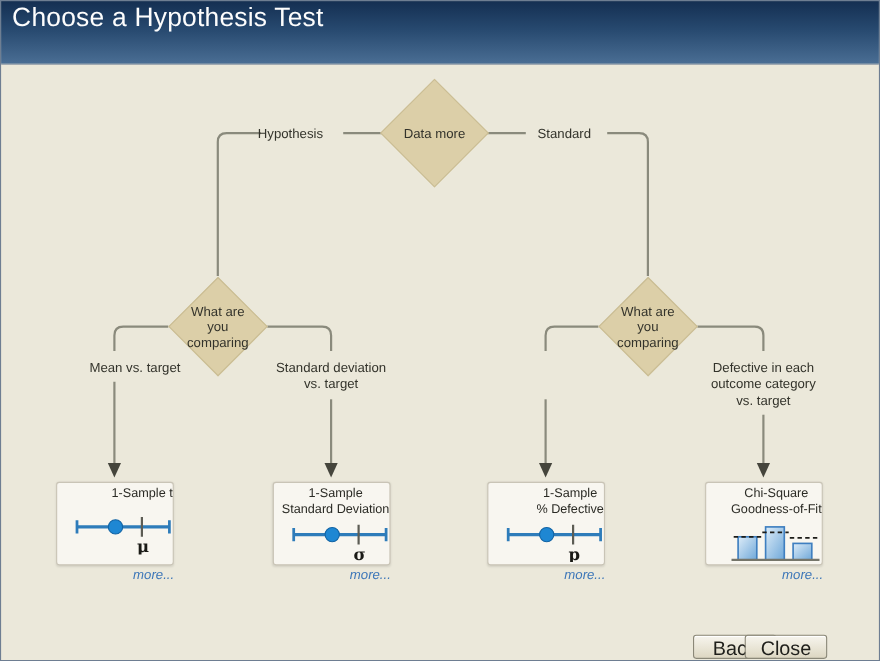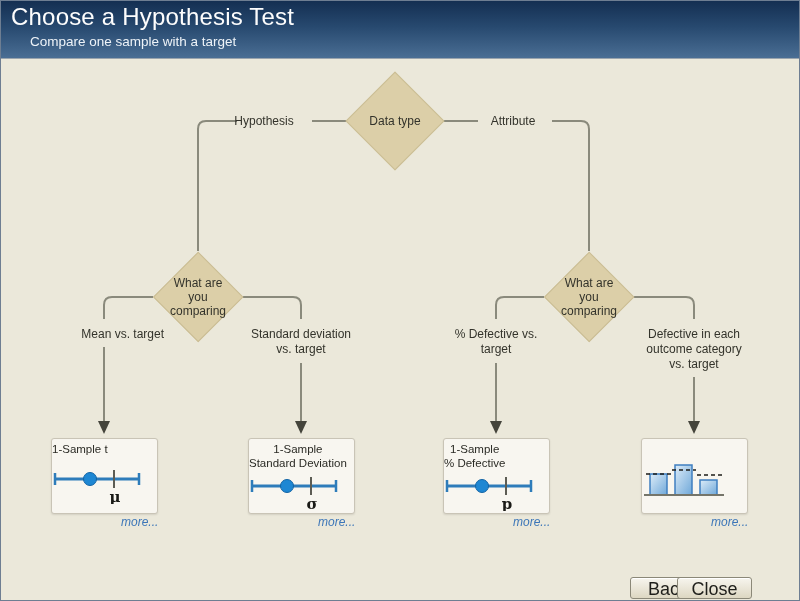--- a/index.html
+++ b/index.html
@@ -52,21 +52,21 @@
   .l-attribute{left:477px;top:56px;width:70px;}
   .l-leaf1{left:43px;top:269px;width:120px;text-align:right;}
   .l-leaf2{left:235px;top:269px;width:130px;}
   .l-leaf3{left:435px;top:269px;width:120px;}
   .l-leaf4{left:633px;top:269px;width:120px;}
   
   .card{
     position:absolute;top:380px;width:107px;height:76px;
     background:#f8f6f0;border:1px solid #c9c4b6;border-radius:3px;
     box-shadow:0 1px 2px rgba(0,0,0,.10);
-    display:flex;flex-direction:column;align-items:flex-start;
+    display:flex;flex-direction:column;align-items:flex-end;
     padding-top:4px;box-sizing:border-box;cursor:pointer;
   }
   .c1{left:50px;} .c2{left:247px;} .c3{left:442px;} .c4{left:640px;}
   .card-title{
     font-size:11.5px;line-height:13.5px;text-align:center;color:#2b2b25;
     white-space:pre-line;
   }
   .card-icon{margin-top:auto;margin-bottom:auto;}
   .cap{stroke:#2e7cba;stroke-width:2.5;}
   .hline{stroke:#2e7cba;stroke-width:3;}
@@ -94,21 +94,20 @@
   .b-back{left:629px;}
   .b-close{left:676px;width:75px;}
 </style>
 </head>
 <body>
 
 <div class="window">
 
   <div class="header">
     <div class="title">Choose a Hypothesis Test</div>
-    <div class="subtitle">Compare one sample with a target</div>
   </div>
 
   <div class="canvas">
 
     <svg class="connectors" viewBox="0 0 800 601">
       <path class="cpath" d="M348 120 H311"></path>
       <path class="cpath" d="M236 120 H205 Q197 120 197 128 V250"></path>
       <path class="cpath" d="M441 120 H477"></path>
       <path class="cpath" d="M551 120 H580 Q588 120 588 128 V250"></path>
       <path class="cpath" d="M152 296 H111 Q103 296 103 304 V318"></path>
@@ -120,41 +119,39 @@
       <path class="cpath" d="M633 296 H685 Q693 296 693 304 V318"></path>
       <path class="cpath" d="M693 376 V421"></path>
       <polygon class="ahead" points="97,420 109,420 103,433"></polygon>
       <polygon class="ahead" points="294,420 306,420 300,433"></polygon>
       <polygon class="ahead" points="489,420 501,420 495,433"></polygon>
       <polygon class="ahead" points="687,420 699,420 693,433"></polygon>
     </svg>
 
     <div class="diamond d-root">
       <div class="shape"></div>
-      <div class="dlabel">Data type</div>
+      <div class="dlabel">Data more</div>
     </div>
 
     <div class="blabel l-continuous">Hypothesis</div>
-    <div class="blabel l-attribute">Attribute</div>
+    <div class="blabel l-attribute">Standard</div>
 
     <div class="diamond d-left">
       <div class="shape"></div>
       <div class="dlabel">What are you comparing</div>
     </div>
 
     <div class="diamond d-right">
       <div class="shape"></div>
       <div class="dlabel">What are you comparing</div>
     </div>
 
     <div class="blabel l-leaf1">Mean vs. target</div>
     <div class="blabel l-leaf2">Standard deviation
 vs. target</div>
-    <div class="blabel l-leaf3">% Defective vs.
-target</div>
     <div class="blabel l-leaf4">Defective in each
 outcome category
 vs. target</div>
 
     <div class="card c1">
       <div class="card-title">1-Sample t</div>
       <svg class="card-icon" width="90" height="38" viewBox="0 0 90 38">
         <line class="cap" x1="3" y1="7" x2="3" y2="19"></line>
         <line class="cap" x1="87" y1="7" x2="87" y2="19"></line>
         <line class="hline" x1="3" y1="13" x2="87" y2="13"></line>
@@ -184,20 +181,22 @@
         <line class="cap" x1="3" y1="7" x2="3" y2="19"></line>
         <line class="cap" x1="87" y1="7" x2="87" y2="19"></line>
         <line class="hline" x1="3" y1="13" x2="87" y2="13"></line>
         <line class="tick" x1="62" y1="4" x2="62" y2="22"></line>
         <circle class="dot" cx="38" cy="13" r="6.5"></circle>
         <text class="sym" x="63" y="36">p</text>
       </svg>
     </div>
 
     <div class="card c4">
+      <div class="card-title">Chi-Square
+Goodness-of-Fit</div>
       <svg class="card-icon" width="84" height="42" viewBox="0 0 84 42">
         <defs>
           <linearGradient id="barg" x1="0" y1="0" x2="1" y2="1">
             <stop offset="0" stop-color="#ddecf8"></stop>
             <stop offset="1" stop-color="#6fa8d9"></stop>
           </linearGradient>
         </defs>
         <rect class="bar" fill="url(#barg)" x="8" y="17" width="17" height="21"></rect>
         <rect class="bar" fill="url(#barg)" x="33" y="8" width="17" height="30"></rect>
         <rect class="bar" fill="url(#barg)" x="58" y="23" width="17" height="15"></rect>

